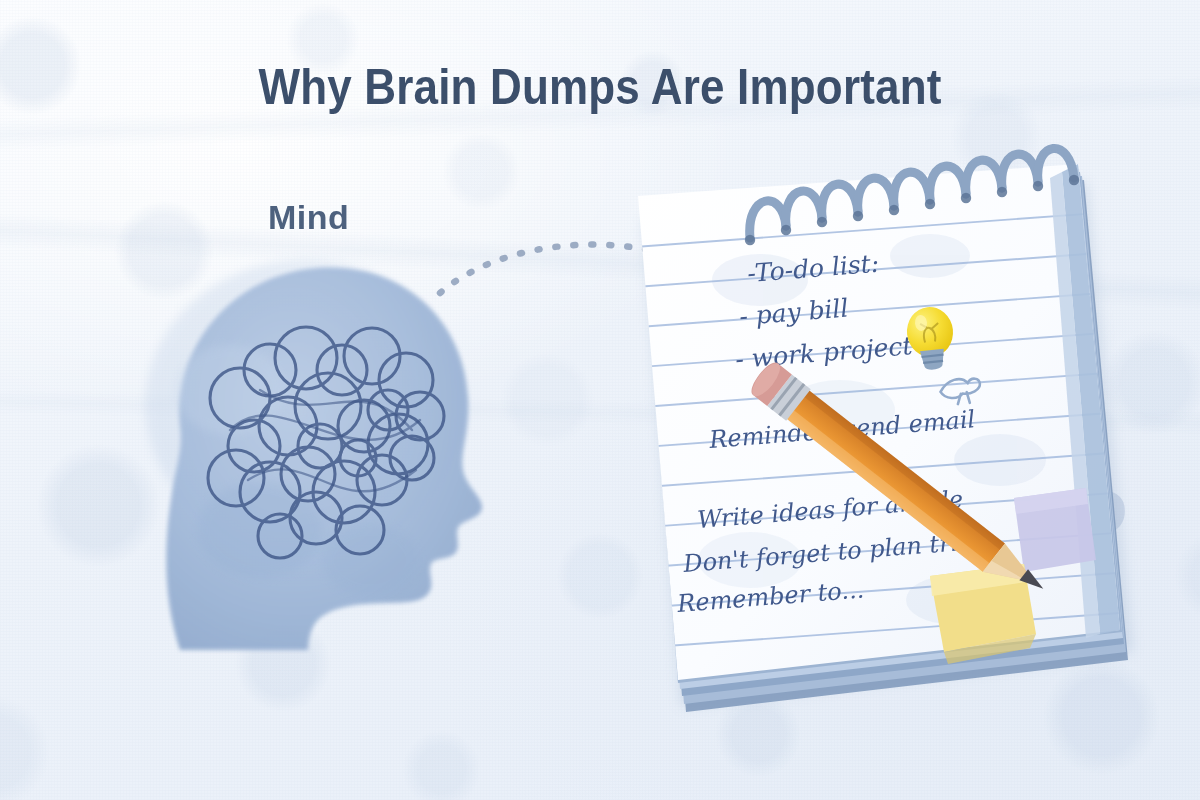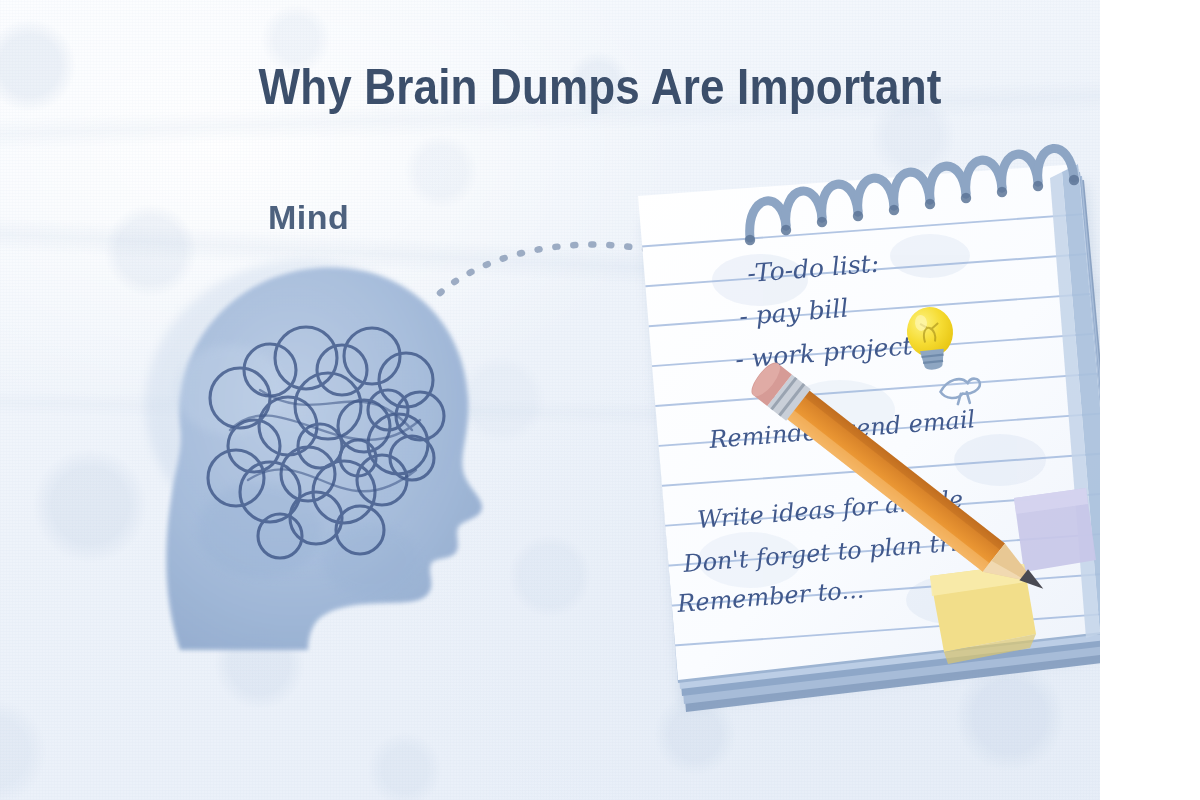--- a/index.html
+++ b/index.html
@@ -6,21 +6,21 @@
     margin: 0;
     padding: 0;
     background: #ffffff;
   }
   body {
     font-family: "Liberation Sans", sans-serif;
   }
 
   #stage {
     position: relative;
-    width: 1100px;
+    width: 1200px;
     height: 800px;
     overflow: hidden;
     background: #f4f7fc;
   }
 
   
   .bg-base {
     position: absolute;
     inset: 0;
     background:

